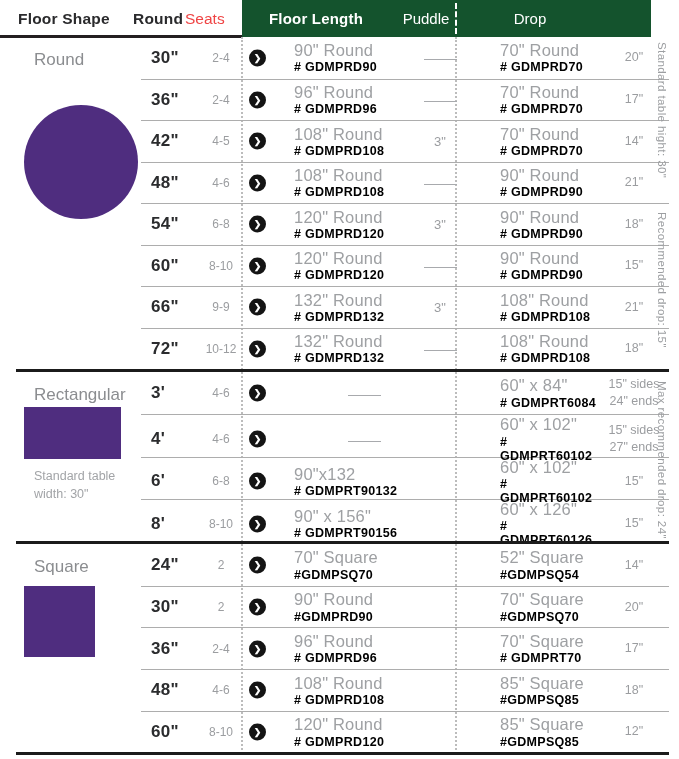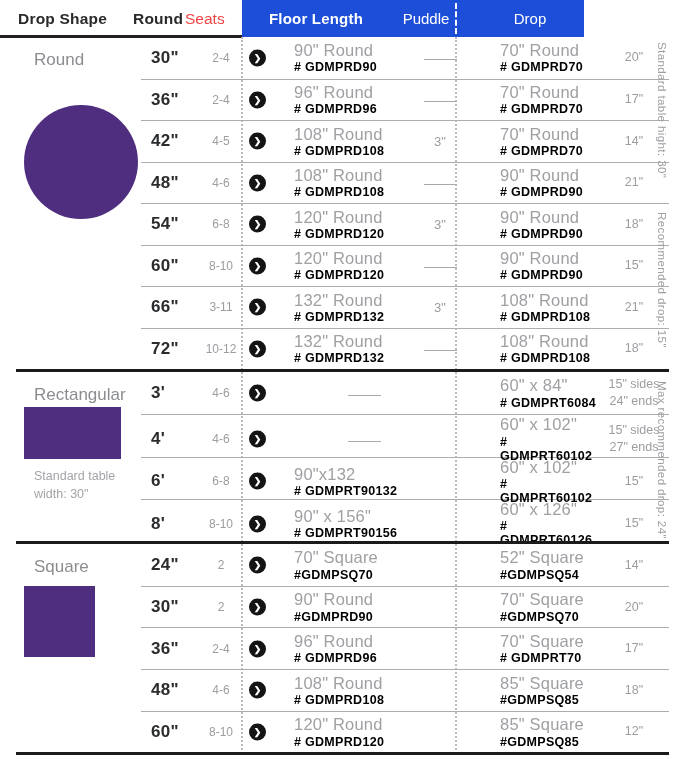--- a/index.html
+++ b/index.html
@@ -4,21 +4,21 @@
 <style>
   html,body{margin:0;padding:0;background:#fff;font-family:"Liberation Sans",sans-serif;}
   #stage{position:relative;width:679px;height:759px;background:#fff;overflow:hidden;}
 
   
   #header-left{position:absolute;left:0;top:0;width:242px;height:37px;display:grid;
     grid-template-columns:115px 52px 1fr;align-items:center;padding-left:18px;box-sizing:border-box;}
   .hdr-dark{font-size:15.5px;font-weight:bold;color:#2a2a2c;letter-spacing:.2px;}
   .hdr-gray{font-size:15.5px;color:#ef4444;}
   #header-underline{position:absolute;left:0;top:35px;width:242px;height:3px;background:#231f20;}
-  #header-band{position:absolute;left:242px;top:0;width:342px;height:37px;background:#1d4ed8;
+  #header-band{position:absolute;left:242px;top:0;width:409px;height:37px;background:#14532d;
     display:grid;grid-template-columns:148px 72px 136px 55px;align-items:center;}
   #header-band .bcell{text-align:center;color:#fff;font-size:15px;}
   #header-band .bbold{font-weight:bold;letter-spacing:.2px;}
   #band-dash{position:absolute;left:455px;top:3px;height:31px;border-left:2px dashed #fff;}
 
   
   .vline{position:absolute;top:37px;height:717px;border-left:2px dotted #bcbcbc;}
   #vline-floor{left:241px;}
   #vline-mid{left:455px;}
 
@@ -66,21 +66,21 @@
   #side-notes{position:absolute;left:656px;top:42px;writing-mode:vertical-rl;
     font-size:11.5px;color:#9c9ea1;letter-spacing:.4px;white-space:nowrap;}
   #side-notes span + span{margin-inline-start:30px;}
 </style>
 </head>
 <body>
 
 <div id="stage">
 
   <div id="header-left">
-    <span class="hdr-dark">Drop Shape</span>
+    <span class="hdr-dark">Floor Shape</span>
     <span class="hdr-dark">Round</span>
     <span class="hdr-gray">Seats</span>
   </div>
   <div id="header-underline"></div>
 
   <div id="header-band">
     <span class="bcell bbold">Floor Length</span>
     <span class="bcell">Puddle</span>
     <span class="bcell">Drop</span>
   </div>
@@ -216,21 +216,21 @@
     <div class="cell-mid">
       <div class="nameblock">
         <div class="pname">90" Round</div>
         <div class="pcode"># GDMPRD90</div>
       </div>
       <div class="drop">15"</div>
     </div>
   </div>
           <div class="row">
     <div class="cell-size">66"</div>
-    <div class="cell-seats">3-11</div>
+    <div class="cell-seats">9-9</div>
     <div></div>
     <div class="cell-floor">
       <span class="arrow">❯</span>
       <div class="nameblock">
         <div class="pname">132" Round</div>
         <div class="pcode"># GDMPRD132</div>
       </div>
       <div class="puddle">3"</div>
       <div class="floor-dash"><span class="dash-glyph"></span></div>
     </div>

